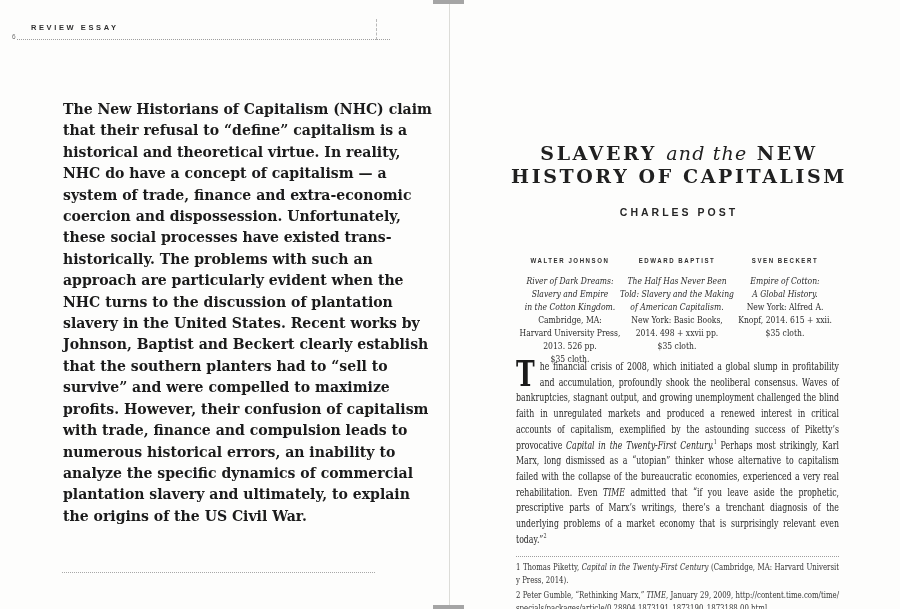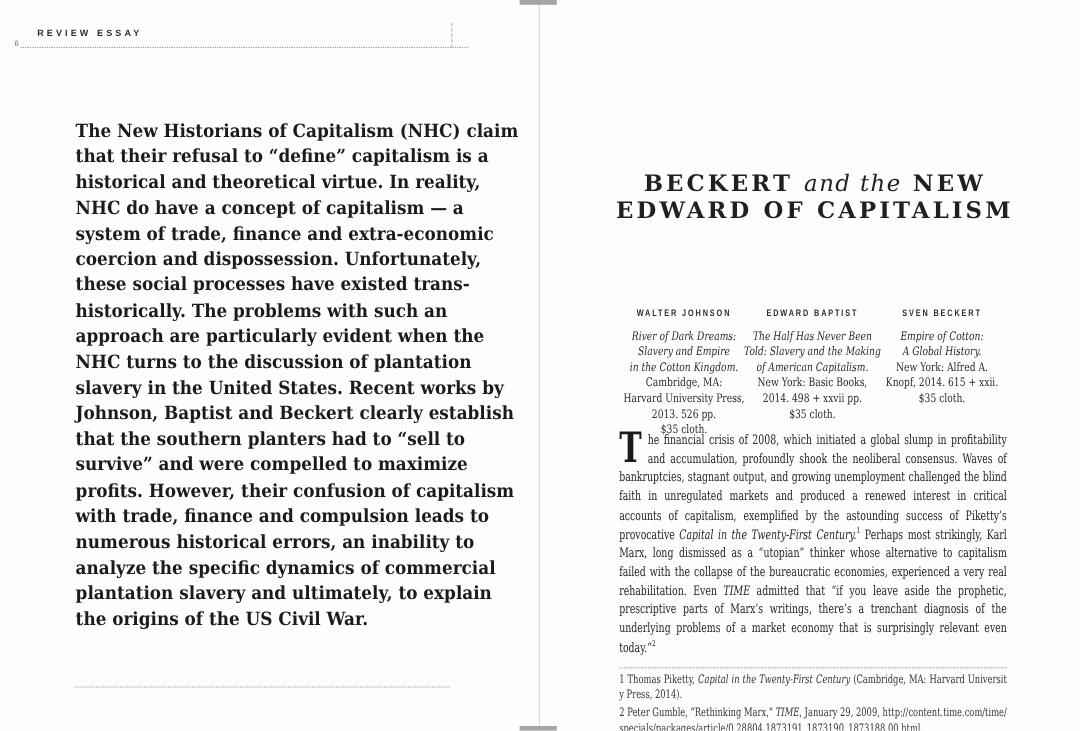--- a/index.html
+++ b/index.html
@@ -104,23 +104,24 @@
     <div class="review-label">REVIEW ESSAY</div>
     <div class="page-num">6</div>
     <div class="rule-dotted-top"></div>
     <div class="tick-vertical"></div>
     <p class="lede">The New Historians of Capitalism (NHC) claim that their refusal to “define” capitalism is a historical and theoretical virtue. In reality, NHC do have a concept of capitalism — a system of trade, finance and extra-economic coercion and dispossession. Unfortunately, these social processes have existed trans-historically. The problems with such an approach are particularly evident when the NHC turns to the discussion of plantation slavery in the United States. Recent works by Johnson, Baptist and Beckert clearly establish that the southern planters had to “sell to survive” and were compelled to maximize profits. However, their confusion of capitalism with trade, finance and compulsion leads to numerous historical errors, an inability to analyze the specific dynamics of commercial plantation slavery and ultimately, to explain the origins of the US Civil War.</p>
     <div class="rule-dotted-bottom-left"></div>
   </div>
 
   <div class="right-page">
 
-    <h1 class="article-title"><span class="seg-plain">BECKERT </span><span class="seg-italic">and the</span><span class="seg-plain"> NEW
-EDWARD OF CAPITALISM</span></h1>
+    <h1 class="article-title"><span class="seg-plain">SLAVERY </span><span class="seg-italic">and the</span><span class="seg-plain"> NEW
+HISTORY OF CAPITALISM</span></h1>
 
+    <div class="byline">CHARLES POST</div>
 
     <div class="books-row">
       <div class="book-col">
         <div class="book-inner">
           <div class="book-header">WALTER JOHNSON</div>
           <div class="book-title">River of Dark Dreams:
 Slavery and Empire
 in the Cotton Kingdom.</div>
           <div class="book-info">Cambridge, MA:
 Harvard University Press,

